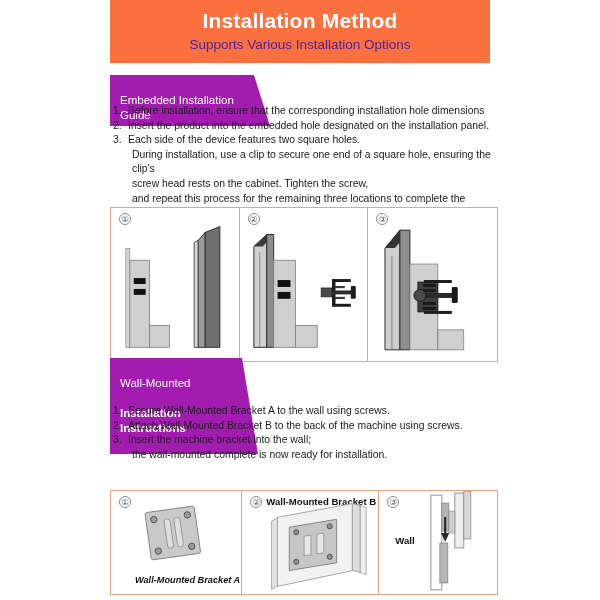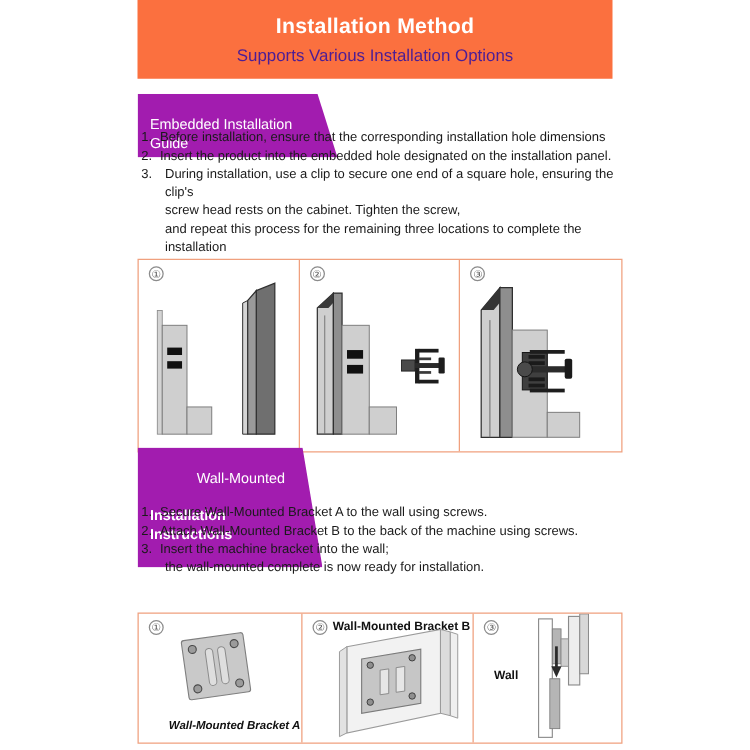--- a/index.html
+++ b/index.html
@@ -13,42 +13,42 @@
 
   
   .header {
     position: absolute; left: 110px; top: 0; width: 380px; height: 63px;
     background: #fb703f;
     display: flex; flex-direction: column;
     align-items: center; justify-content: center;
     color: #ffffff;
   }
   .header-title {
-    font-size: 17px; font-weight: bold; letter-spacing: .2px;
+    font-size: 21px; font-weight: bold; letter-spacing: .2px;
     line-height: 26px; color: #ffffff;
   }
   .header-sub {
     font-size: 13.5px; font-weight: normal; line-height: 20px;
     color: #4c1d95; margin-top: 1px;
   }
 
   
   .ribbon {
     position: absolute;
     background: #a21caf;
     color: #ffffff;
     font-size: 11.5px;
     line-height: 15px;
     padding: 3px 26px 3px 10px;
     clip-path: polygon(0 0, calc(100% - 16px) 0, 100% 100%, 0 100%);
     white-space: pre-line;
   }
   .ribbon-1 { left: 110px; top: 75px; width: 160px; }
   .ribbon-2 { left: 110px; top: 358px; width: 148px; text-align: left; }
-  .ribbon-2 .r2l1 { display:block; text-align:right; padding-right:4px; }
+  .ribbon-2 .r2l1 { display:block; text-align:left; padding-right:4px; }
   .ribbon-2 .r2l2 { display:block;font-weight:bold; }
 
   
   .steps {
     position: absolute; left: 113px; width: 386px;
     font-size: 10.4px; line-height: 14.6px; color: #1a1a1a;
   }
   .steps-1 { top: 104px; }
   .steps-2 { top: 404px; }
   .step { display: flex; }
@@ -112,20 +112,21 @@
     </div>
     <div class="step">
       <span class="step-num">2.</span>
       <span class="step-body">
         <span>Insert the product into the embedded hole designated on the installation panel.</span>
       </span>
     </div>
     <div class="step">
       <span class="step-num">3.</span>
       <span class="step-body">
+        <span>Each side of the device features two square holes.</span>
         <span class="cont">During installation, use a clip to secure one end of a square hole, ensuring the clip's</span>
         <span class="cont">screw head rests on the cabinet. Tighten the screw,</span>
         <span class="cont">and repeat this process for the remaining three locations to complete the installation</span>
       </span>
     </div>
   </div>
 
   <div class="frame frame-top">
 
     <div class="cell">

